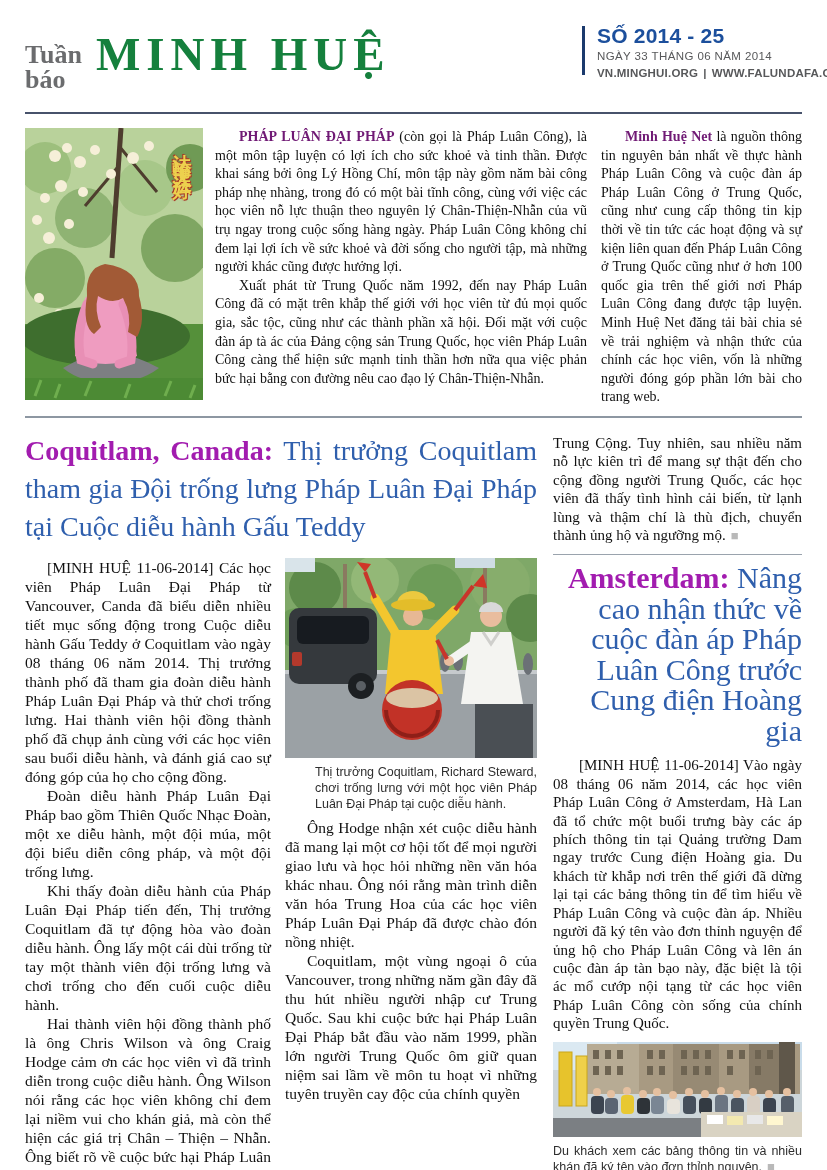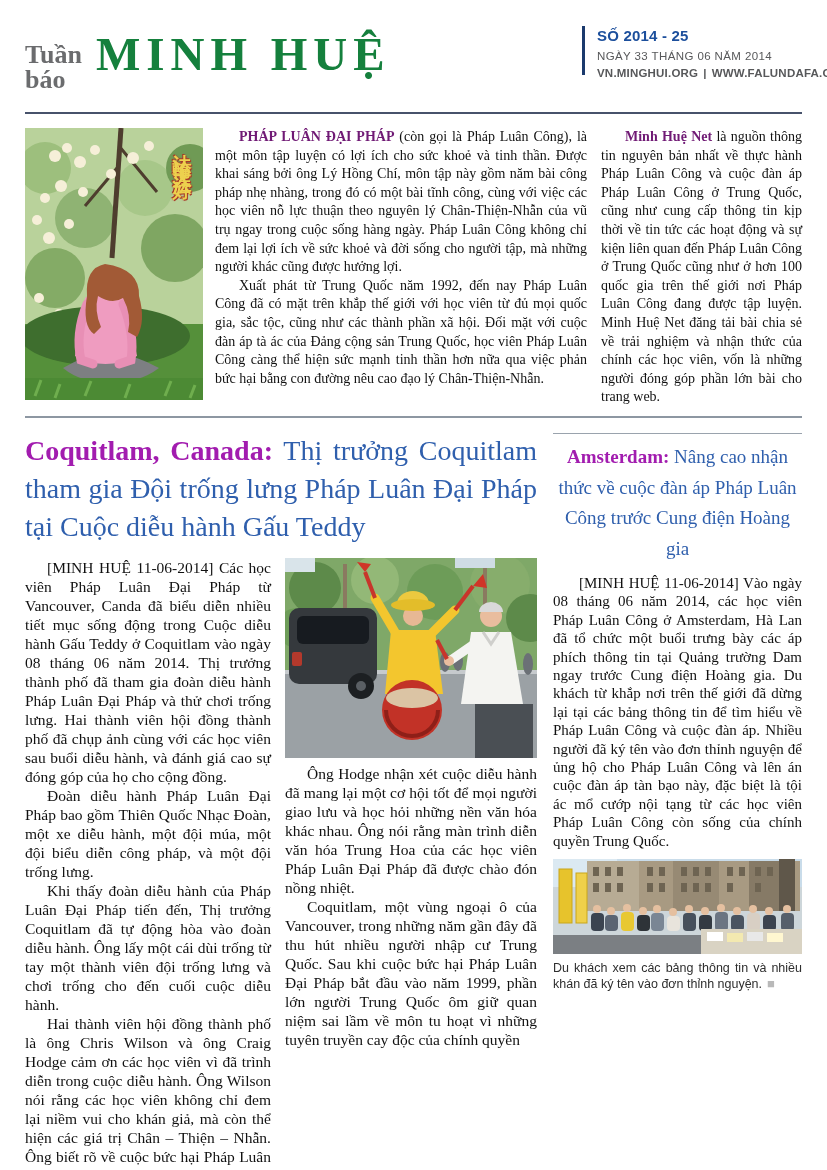--- a/index.html
+++ b/index.html
@@ -6,21 +6,21 @@
   .page{position:relative;width:827px;height:1170px;margin:0 auto;background:#fff;overflow:hidden;
         font-family:"Liberation Serif","DejaVu Serif",serif;color:#111;}
   
   .masthead{display:flex;align-items:flex-start;margin:16px 25px 0 25px;height:94px;}
   .weekly-label{margin-top:26px;font-weight:bold;font-size:26px;line-height:25px;color:#6b6c6e;}
   .mast-title{margin:6px 0 0 14px;font-size:47px;line-height:64px;font-weight:bold;
               color:#15803d;letter-spacing:6px;white-space:nowrap;}
   .mast-right{margin-left:auto;display:flex;align-items:stretch;}
   .mast-vrule{width:3px;background:#1b3a6d;margin:10px 12px 6px 0;}
   .mast-meta{font-family:"Liberation Sans","DejaVu Sans",sans-serif;padding-top:8px;width:205px;}
-  .mast-issue{color:#1c4f9c;font-weight:bold;font-size:15px;line-height:24px;letter-spacing:.2px;}
+  .mast-issue{color:#1c4f9c;font-weight:bold;font-size:21px;line-height:24px;letter-spacing:.2px;}
   .mast-date{color:#57585a;font-size:11.5px;line-height:17px;letter-spacing:.4px;}
   .mast-sites{color:#57585a;font-weight:bold;font-size:11.5px;line-height:16px;letter-spacing:.2px;}
   .mast-sites .sep{margin:0 5px;color:#57585a;}
   .header-rule{margin:2px 25px 0 25px;border-top:2px solid #47526b;}
   
   .intro{display:flex;margin:14px 25px 0 25px;height:276px;}
   .intro-photo{position:relative;width:178px;height:272px;flex:none;margin-right:12px;}
   .intro-photo svg{display:block;}
   .banner-vertical{position:absolute;top:10px;right:8px;writing-mode:vertical-rl;text-orientation:upright;
       font-size:19px;letter-spacing:7px;color:#edd14e;font-weight:bold;
@@ -48,21 +48,21 @@
   .parade-fig svg{display:block;}
   .photo-caption{font-family:"Liberation Sans","DejaVu Sans",sans-serif;font-size:12.5px;line-height:16px;
                  color:#2e2e2e;text-align:justify;margin-top:6px;}
   .parade-fig .photo-caption{padding-left:30px;}
   
   .col-right{width:249px;font-size:15px;line-height:18.4px;}
   .col-right p{margin:0;text-align:justify;}
   .cont-p{margin-top:10px !important;}
   .endmark{color:#b9b9b9;font-size:13px;margin-left:5px;}
   .rule2{border-top:1.5px solid #9aa3ad;margin:9px 0 8px 0;}
-  .headline2{margin:2px 0 10px 0;font-size:19px;line-height:30.5px;font-weight:normal;text-align:center;}
+  .headline2{margin:2px 0 10px 0;font-size:30px;line-height:30.5px;font-weight:normal;text-align:right;}
   .body2{text-indent:26px;}
   .petition-fig{margin-top:9px;}
   .petition-fig svg{display:block;}
 </style>
 </head>
 <body>
 
 <div class="page">
 
   <header class="masthead">
@@ -195,28 +195,30 @@
                 <path d="M186,74 h40 l12,72 h-62 z" fill="#f4f4f1"></path>
                 <path d="M198,74 l8,12 l8,-12" fill="none" stroke="#cfcfcc" stroke-width="3"></path>
                 <circle cx="206" cy="58" r="11" fill="#e9bd9e"></circle>
                 <path d="M194,54 a12,10 0 0 1 24,0 z" fill="#d9d9d9"></path>
                 <path d="M192,84 L166,102" stroke="#f4f4f1" stroke-width="9" stroke-linecap="round"></path>
                 <circle cx="164" cy="103" r="5" fill="#e9bd9e"></circle>
                 <path d="M162,101 L152,82" stroke="#c8352b" stroke-width="4"></path>
                 <rect x="190" y="146" width="58" height="54" fill="#4a4f54"></rect>
               </g>
             </svg>
+            <figcaption class="photo-caption">Thị trưởng Coquitlam, Richard Steward, chơi trống lưng với một học viên Pháp Luân Đại Pháp tại cuộc diễu hành.</figcaption>
           </figure>
           <p class="indent">Ông Hodge nhận xét cuộc diễu hành đã mang lại một cơ hội tốt để mọi người giao lưu và học hỏi những nền văn hóa khác nhau. Ông nói rằng màn trình diễn văn hóa Trung Hoa của các học viên Pháp Luân Đại Pháp đã được chào đón nồng nhiệt.</p>
           <p class="indent">Coquitlam, một vùng ngoại ô của Vancouver, trong những năm gần đây đã thu hút nhiều người nhập cư Trung Quốc. Sau khi cuộc bức hại Pháp Luân Đại Pháp bắt đầu vào năm 1999, phần lớn người Trung Quốc ôm giữ quan niệm sai lầm về môn tu hoạt vì những tuyên truyền cay độc của chính quyền</p>
         </div>
       </div>
     </div>
 
     <aside class="col-right">
+      <p class="cont-p"><span>Trung Cộng. Tuy nhiên, sau nhiều năm nỗ lực kiên trì để mang sự thật đến cho cộng đồng người Trung Quốc, các học viên đã thấy tình hình cải biến, từ lạnh lùng và thậm chí là thù địch, chuyển thành ủng hộ và ngưỡng mộ.</span><span class="endmark">■</span></p>
       <div class="rule2"></div>
       <h3 class="headline2">
         <span class="kicker">Amsterdam:</span>
         <span class="head-blue">Nâng cao nhận thức về cuộc đàn áp Pháp Luân Công trước Cung điện Hoàng gia</span>
       </h3>
       <p class="body2">[MINH HUỆ 11-06-2014] Vào ngày 08 tháng 06 năm 2014, các học viên Pháp Luân Công ở Amsterdam, Hà Lan đã tổ chức một buổi trưng bày các áp phích thông tin tại Quảng trường Dam ngay trước Cung điện Hoàng gia. Du khách từ khắp nơi trên thế giới đã dừng lại tại các bảng thông tin để tìm hiểu về Pháp Luân Công và cuộc đàn áp. Nhiều người đã ký tên vào đơn thỉnh nguyện để ủng hộ cho Pháp Luân Công và lên án cuộc đàn áp tàn bạo này, đặc biệt là tội ác mổ cướp nội tạng từ các học viên Pháp Luân Công còn sống của chính quyền Trung Quốc.</p>
       <figure class="petition-fig">
         <svg width="249" height="95" viewBox="0 0 249 95" xmlns="http://www.w3.org/2000/svg">
           <rect width="249" height="95" fill="#cdd6da"></rect>
           <rect width="249" height="28" fill="#c9dcea"></rect>

